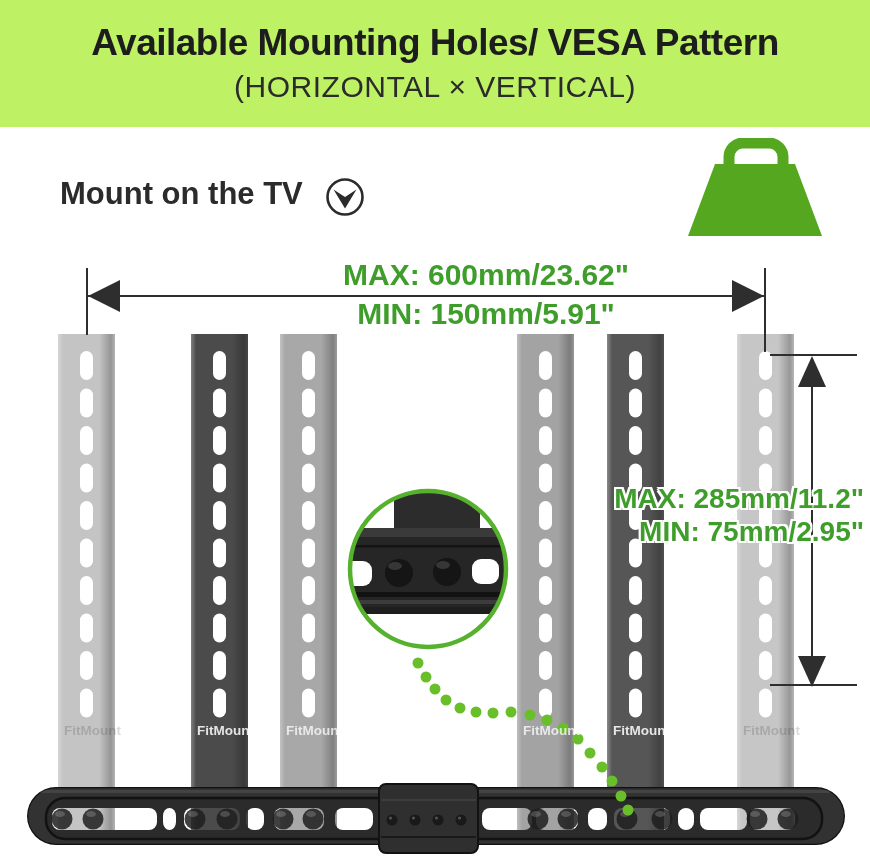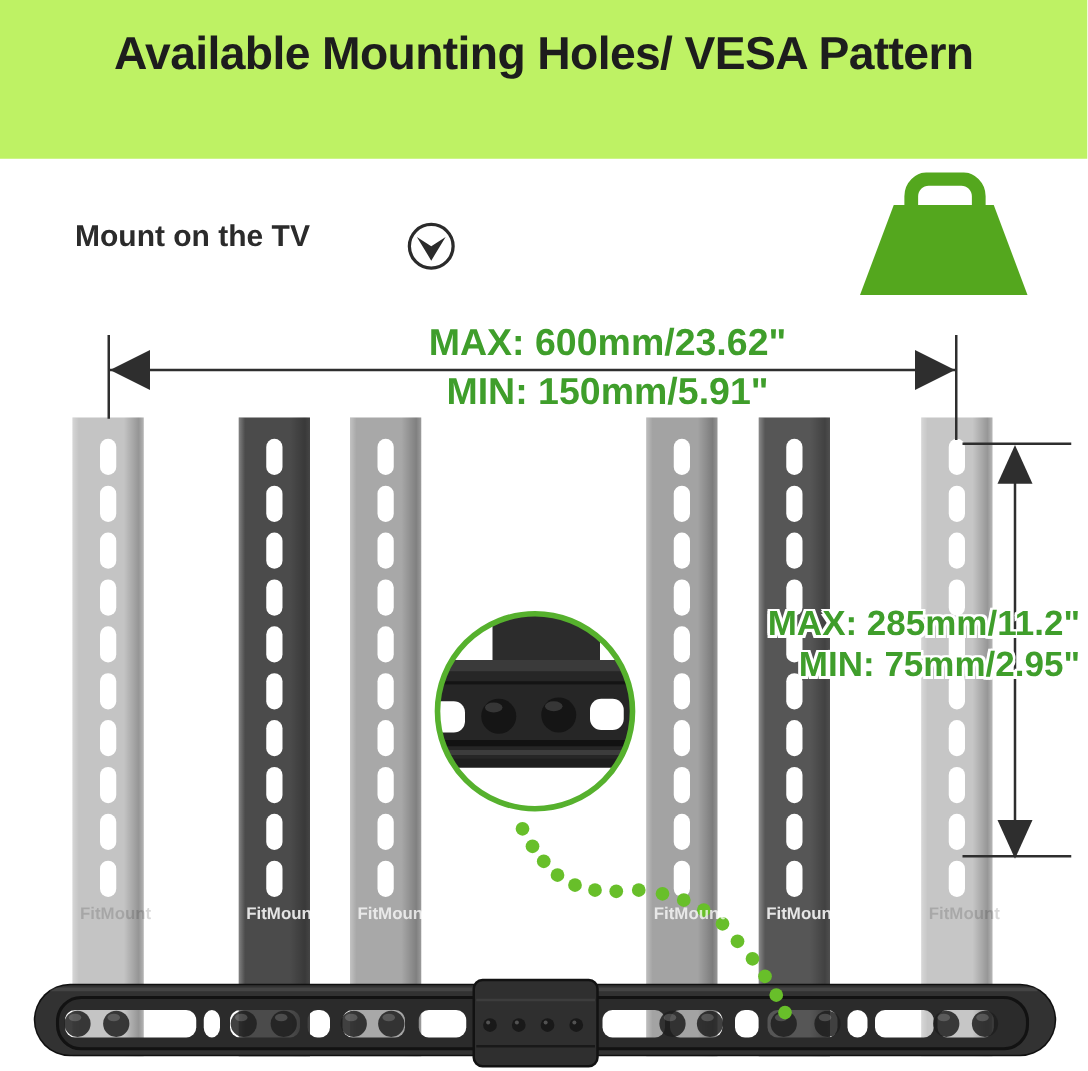--- a/index.html
+++ b/index.html
@@ -5,21 +5,21 @@
   html,body{margin:0;padding:0;background:#fff;}
   #stage{position:relative;width:870px;height:857px;background:#ffffff;overflow:hidden;
          font-family:"Liberation Sans",sans-serif;}
   
   .header{position:absolute;left:0;top:0;width:870px;height:127px;background:#bef264;padding-left:28px;}
   .title{position:absolute;left:0;top:22px;width:870px;text-align:center;
          font-size:37px;font-weight:bold;color:#1d1d1d;letter-spacing:-0.5px;}
   .subtitle{position:absolute;left:0;top:70px;width:870px;text-align:center;
          font-size:30px;font-weight:400;color:#2b2b2b;letter-spacing:0.5px;}
   
-  .mount-label{position:absolute;left:60px;top:176px;font-size:24px;font-weight:bold;color:#2b2b2b;}
+  .mount-label{position:absolute;left:60px;top:176px;font-size:31px;font-weight:bold;color:#2b2b2b;}
   .mount-icon{position:absolute;left:325px;top:177px;width:40px;height:40px;}
   
   .weight{position:absolute;left:680px;top:138px;width:150px;height:105px;}
   .weight-text{position:absolute;left:0;top:52px;width:150px;text-align:center;color:#fff;
          font-weight:bold;font-size:24px;}
   .weight-text .unit{font-size:15px;margin-left:4px;}
   
   .dim{position:absolute;font-weight:bold;color:var(--green-text,#3f9e2b);white-space:nowrap;}
   .dim.h{left:486px;transform:translateX(-50%);font-size:30px;}
   .dim.hmax{top:258px;}
@@ -35,20 +35,21 @@
   #diagram{position:absolute;left:0;top:0;}
   .txt-layer{position:absolute;inset:0;pointer-events:none;}
 </style>
 </head>
 <body>
 
 <div id="stage">
 
   <div class="header">
     <div class="title">Available Mounting Holes/ VESA Pattern</div>
+    <div class="subtitle">(HORIZONTAL × VERTICAL)</div>
   </div>
 
   <svg id="diagram" width="870" height="857" viewBox="0 0 870 857">
     <defs>
       <linearGradient id="railShade" x1="0" y1="0" x2="1" y2="0">
         <stop offset="0" stop-color="rgba(255,255,255,0.30)"></stop>
         <stop offset="0.09" stop-color="rgba(255,255,255,0)"></stop>
         <stop offset="0.72" stop-color="rgba(0,0,0,0)"></stop>
         <stop offset="0.93" stop-color="rgba(0,0,0,0.24)"></stop>
         <stop offset="1" stop-color="rgba(0,0,0,0.08)"></stop>

